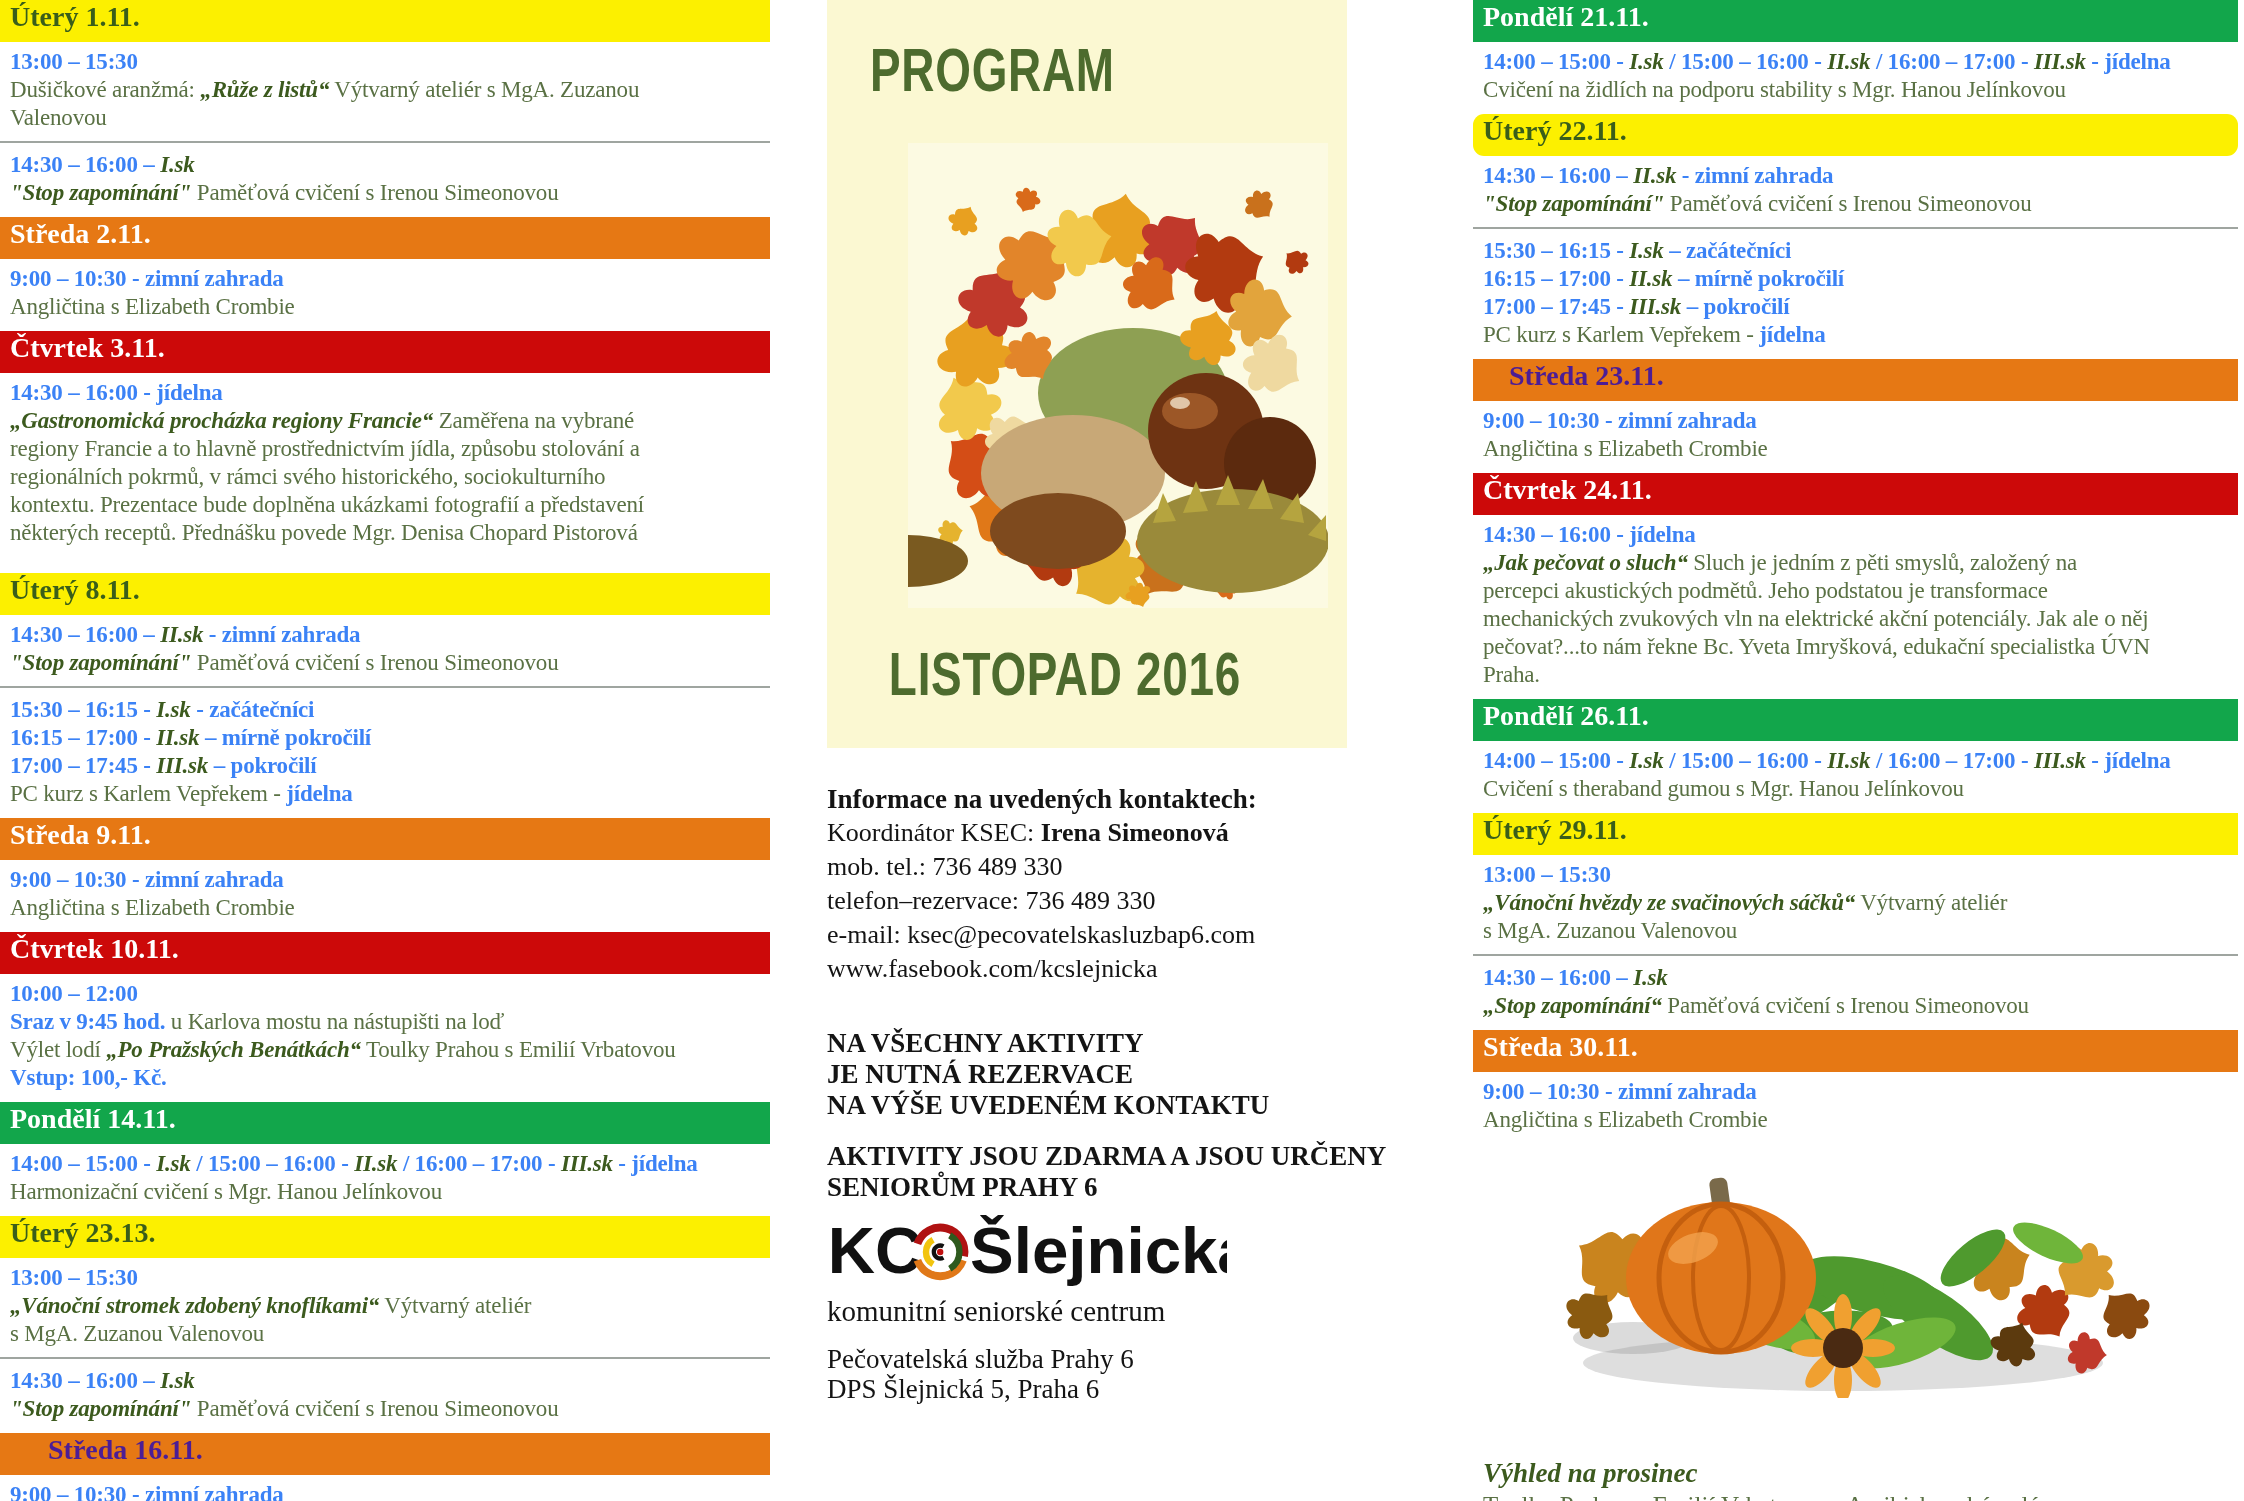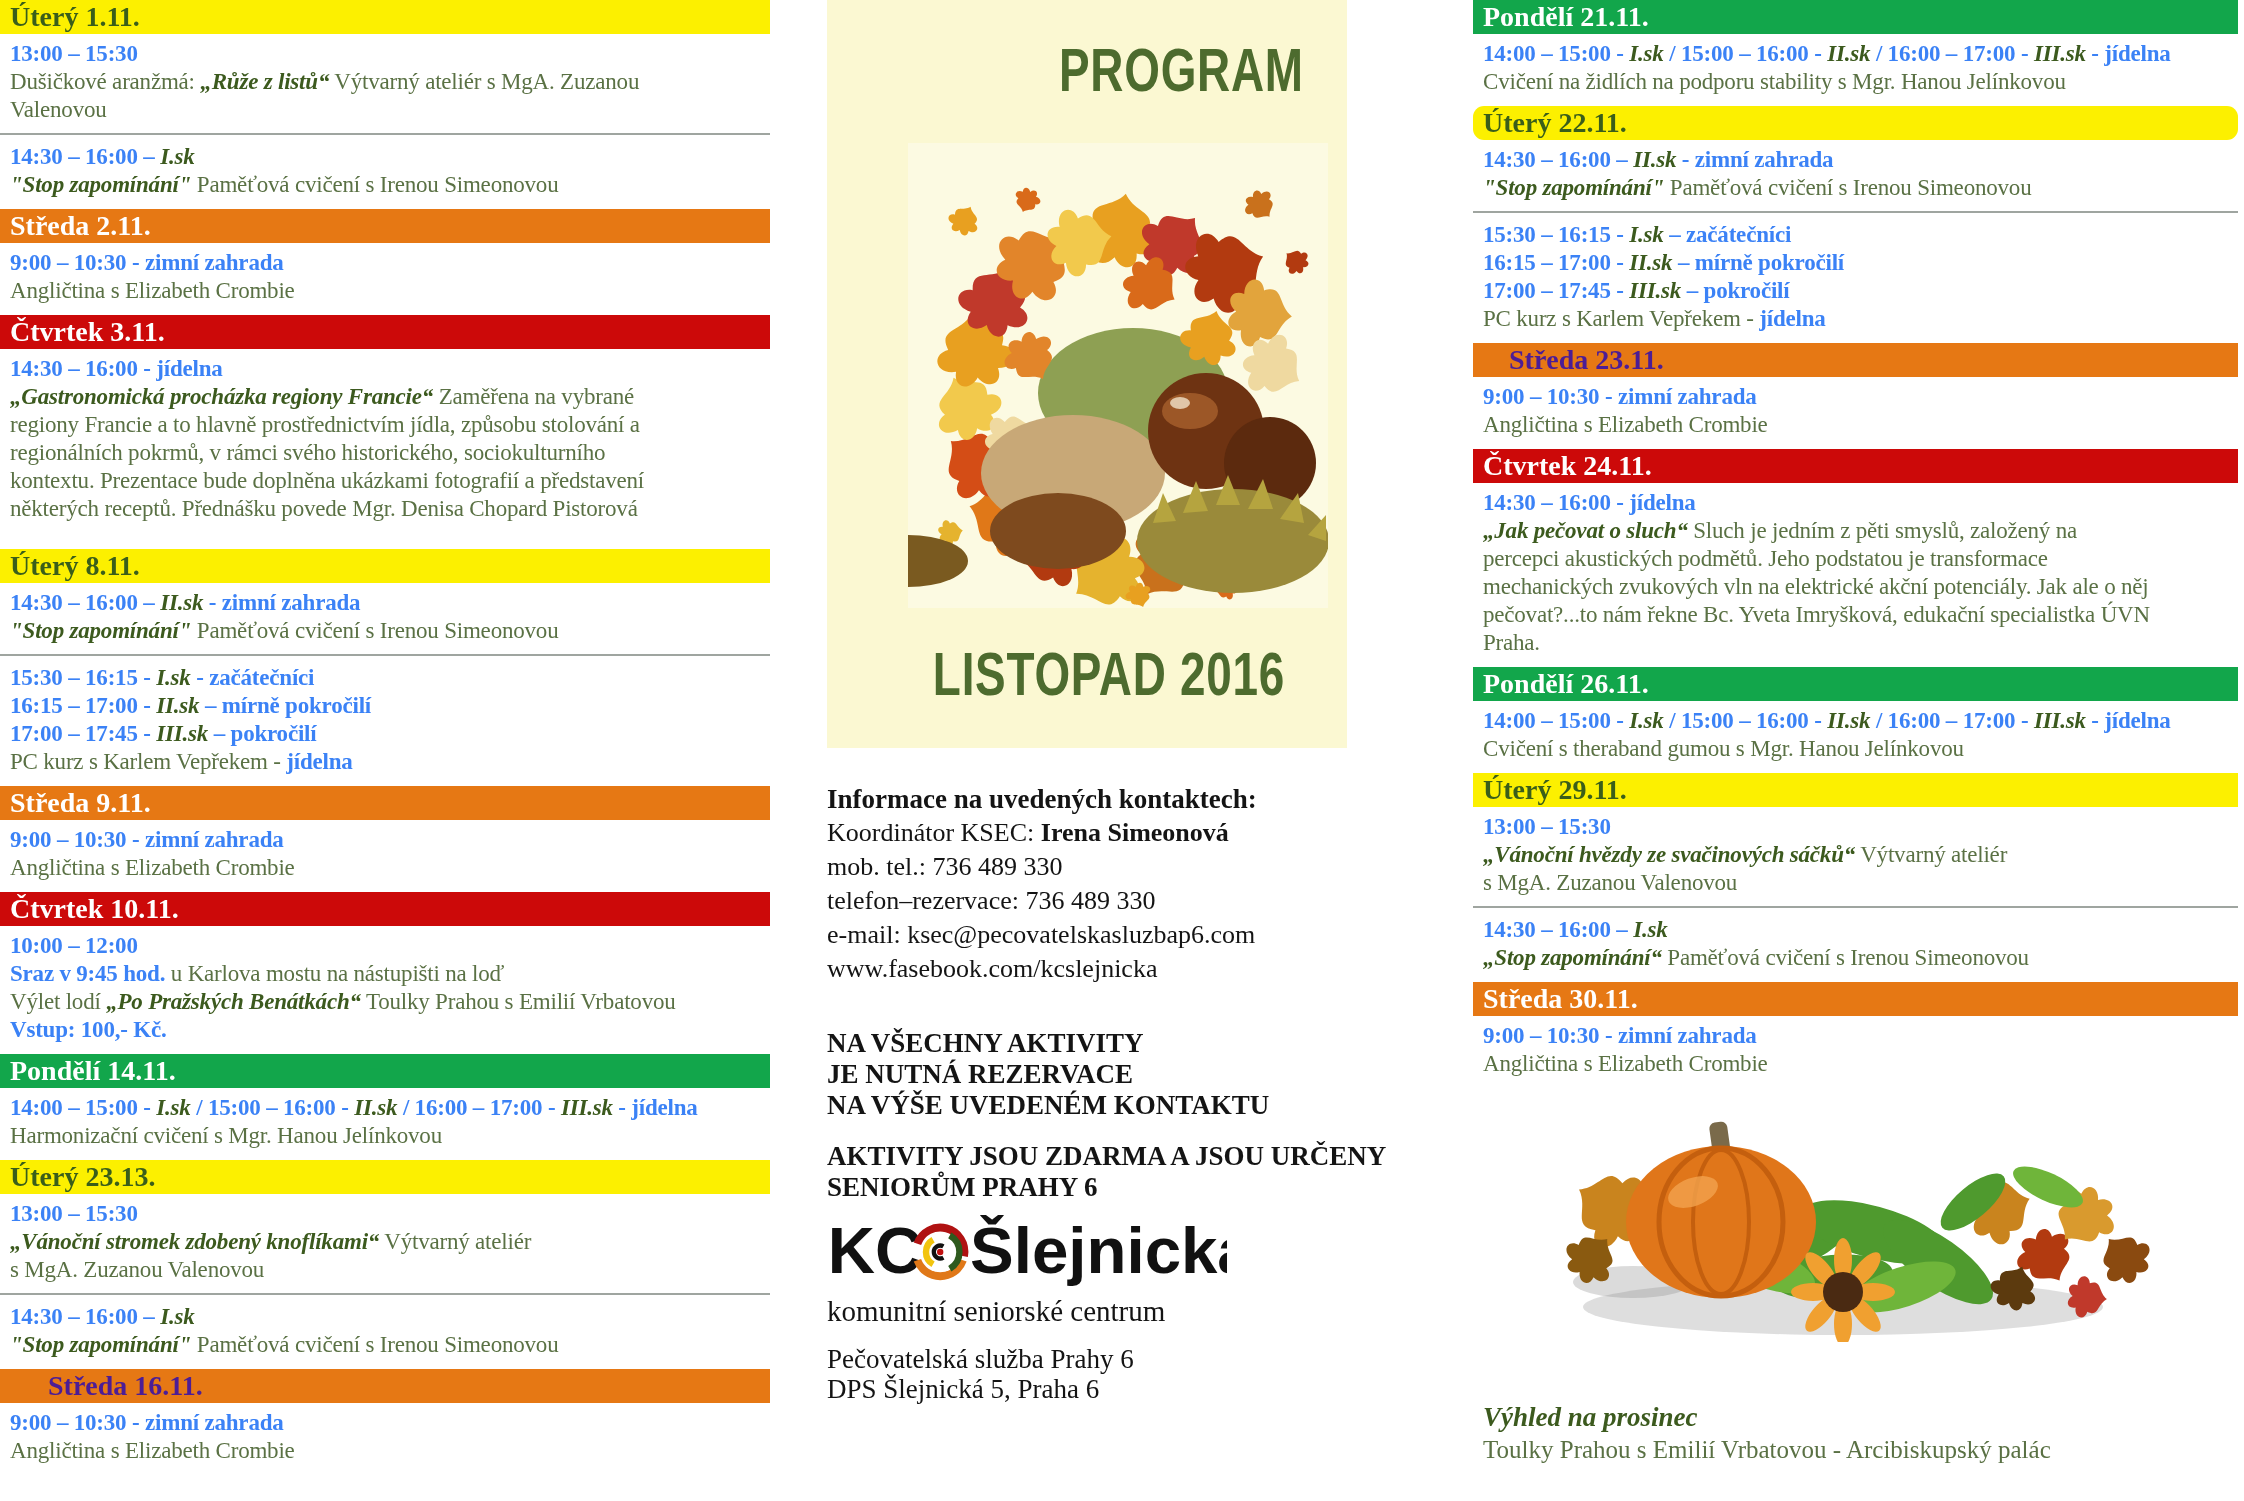--- a/index.html
+++ b/index.html
@@ -1,29 +1,29 @@
 <!DOCTYPE html>
 <html><head>
 <meta charset="utf-8">
 <style>
   *{margin:0;padding:0;box-sizing:border-box}
   html,body{width:2244px;height:1501px}
   body{position:relative;background:#ffffff;font-family:"Liberation Serif","DejaVu Serif",serif;overflow:hidden}
   .schedule-col{position:absolute;top:0}
   #left-col{left:0;width:770px}
   #right-col{left:1473px;width:765px}
-  .day-bar{height:34px;margin-top:10px;padding:1px 10px;font-size:28px;font-weight:bold;line-height:31px;white-space:nowrap}
+  .day-bar{height:42px;margin-top:10px;padding:1px 10px;font-size:28px;font-weight:bold;line-height:31px;white-space:nowrap}
   .gap-lg{margin-top:26px}
   .line{padding:0 10px;font-size:23px;line-height:28px;white-space:nowrap;letter-spacing:-0.2px}
   .after-bar{margin-top:6px}
   .s-b{font-weight:bold;color:#3b82f6}
   .s-bi{font-weight:bold;font-style:italic;color:#3C5A1E}
   .s-r{color:#5A7144}
   .rule{border-top:2px solid #9FA5A0;margin:9px 0 8px 0}
-  #mid-panel{position:absolute;left:827px;top:0;width:520px;height:748px;background:#FBF8D2;text-align:right}
+  #mid-panel{position:absolute;left:827px;top:0;width:520px;height:748px;background:#FBF8D2;text-align:left}
   .big-title{font-family:"Liberation Sans","DejaVu Sans",sans-serif;font-weight:bold;color:#4D6B2E;font-size:62px;letter-spacing:1px;display:inline-block;transform:scaleX(.74);white-space:nowrap}
   #program-wrap{margin-top:34px}
   #subtitle-wrap{position:absolute;top:638px;width:100%}
   #wreath-box{position:absolute;left:81px;top:143px;width:420px;height:465px;background:#FCFAE2}
   #mid-lower{position:absolute;left:827px;top:782px;width:593px;color:#141414}
   .contact-heading{font-weight:bold;font-size:27px;line-height:34px}
   .contact-line{font-size:26px;line-height:34px}
   .contact-bold{font-weight:bold}
   .notice{font-weight:bold;font-size:27px;line-height:31px}
   #notice1{margin-top:42px}

